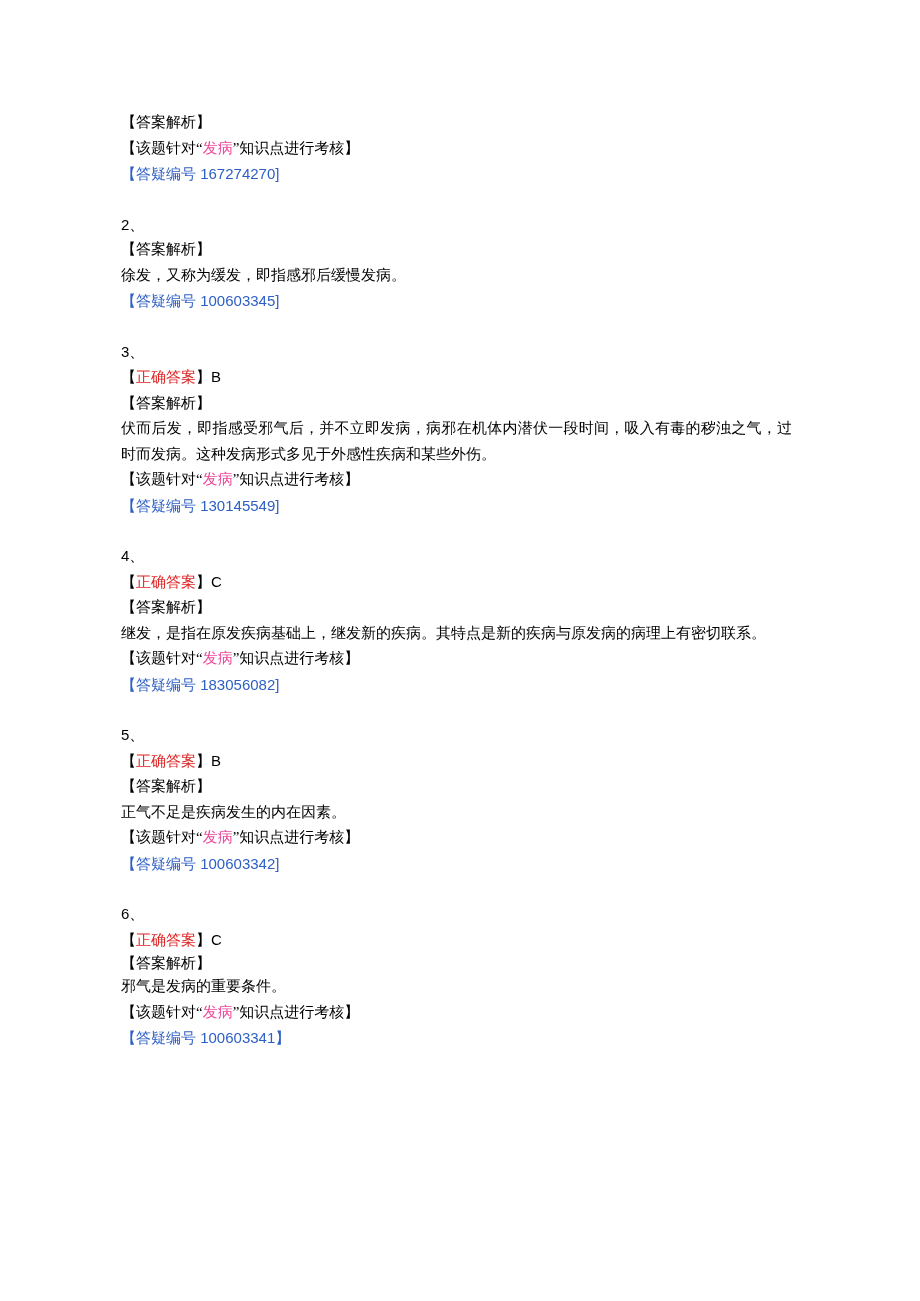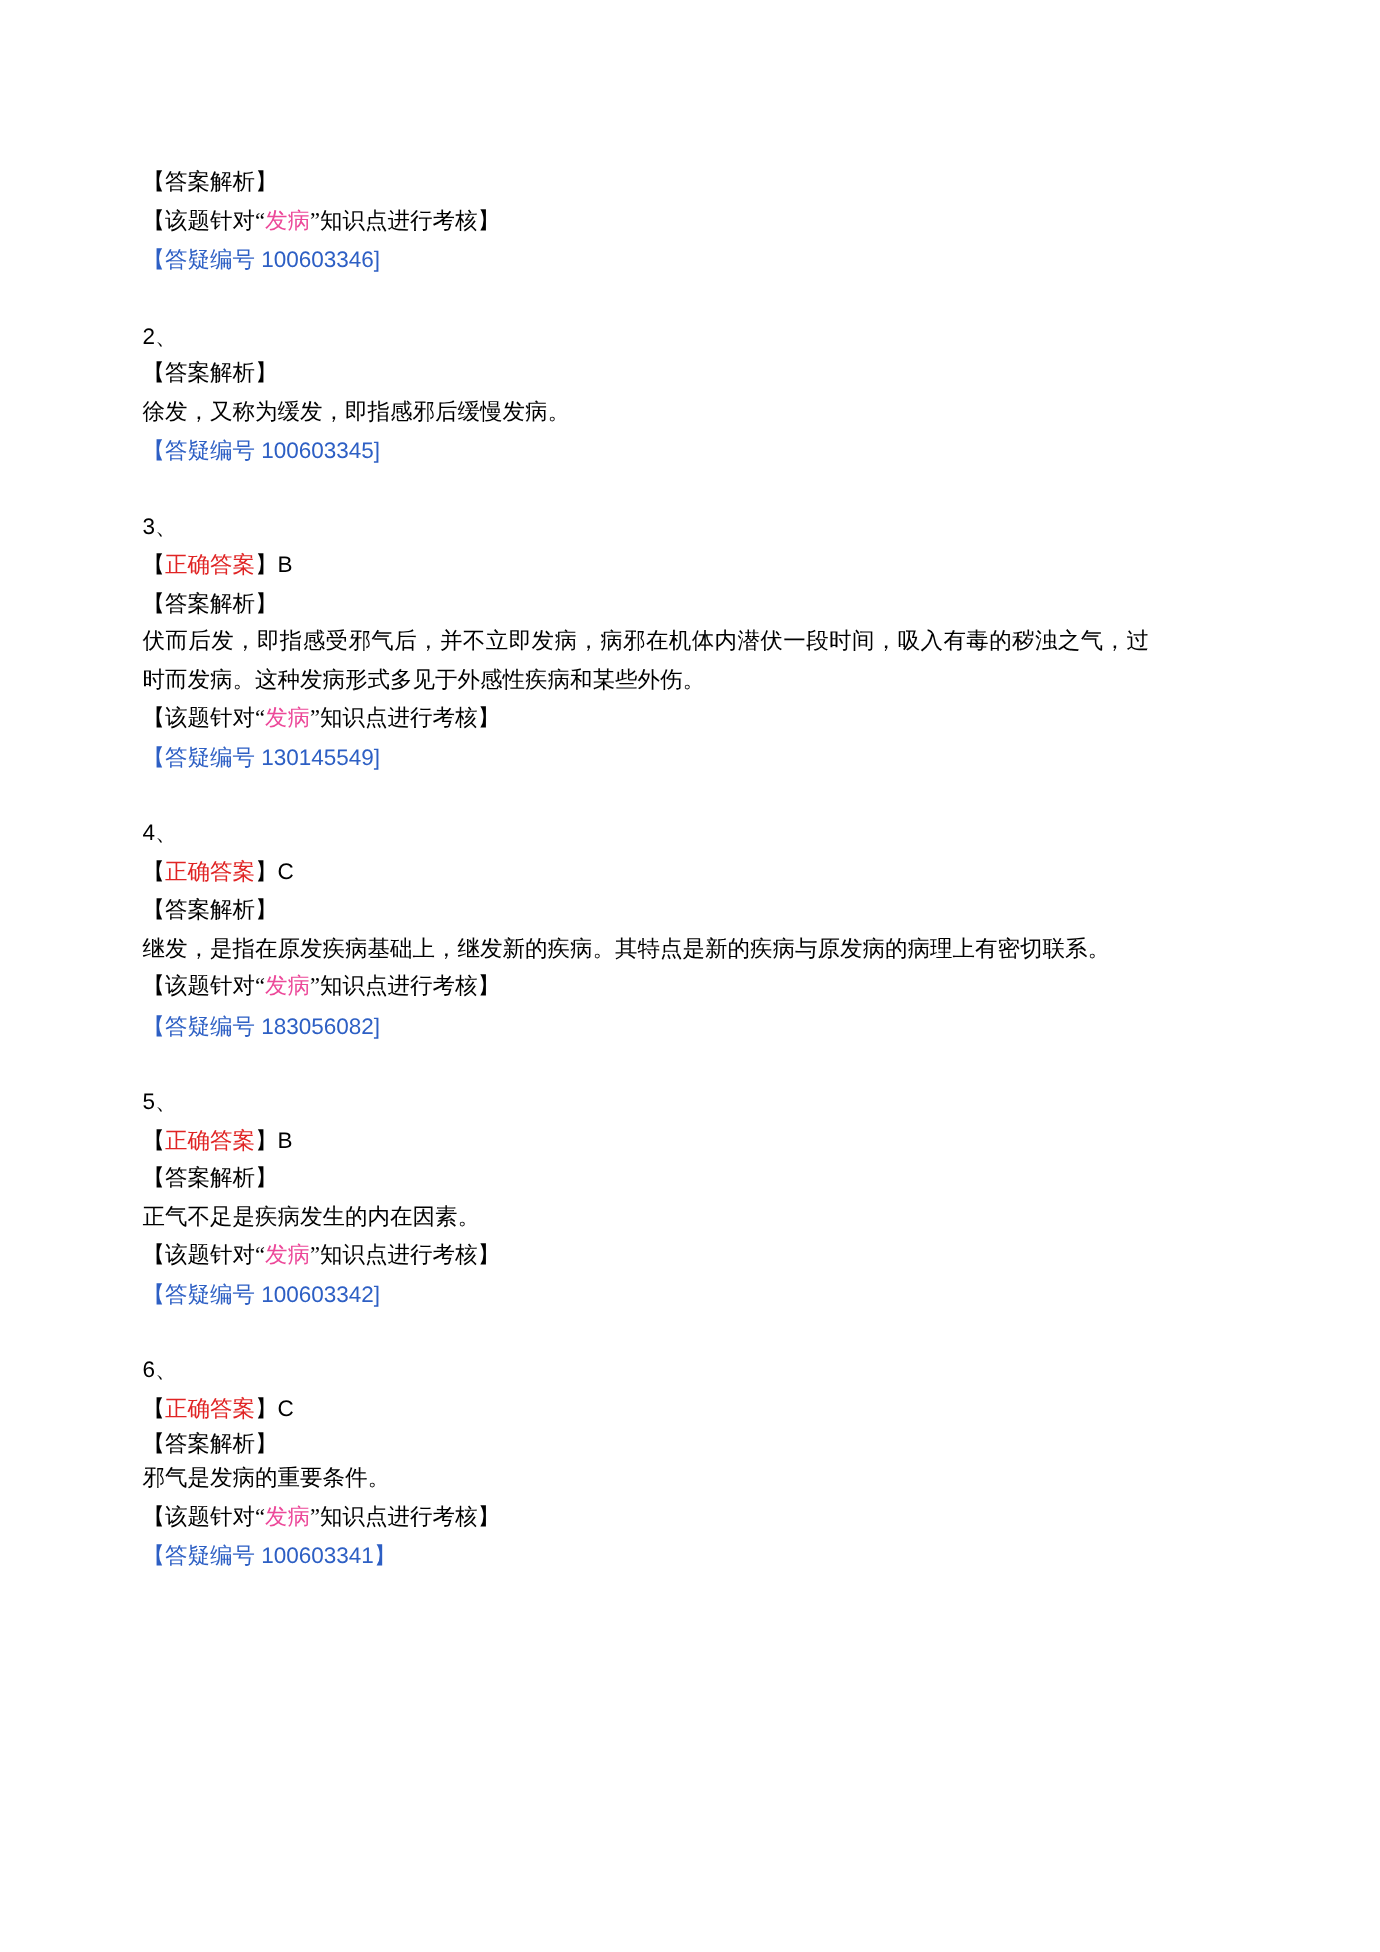--- a/index.html
+++ b/index.html
@@ -10,20 +10,21 @@
     font-size: 15px;
     line-height: 1.7;
     color: #000;
   }
   .page {
     width: 826px;
     min-height: 1301px;
     box-sizing: border-box;
     padding: 110px 60px 60px 95px;
     background: #ffffff;
+    margin-left: 26px;
   }
   .block {
     margin-bottom: 24px;
   }
   .block p {
     margin: 0;
     text-align: justify;
   }
   .num {
     font-family: Arial, "Helvetica Neue", sans-serif;
@@ -52,21 +53,21 @@
 <body>
 
 <div class="page">
 
   <div class="block tight">
     <p>【答案解析】</p>
     <p>
       <span>【该题针对“</span><span class="topic">发病</span><span>”知识点进行考核】</span>
     </p>
     <p class="query">
-      <span>【</span><span>答疑编号</span><span class="arial"> 100603346]</span>
+      <span>【</span><span>答疑编号</span><span class="arial"> 167274270]</span>
     </p>
   </div>
 
   <div class="block tight">
     <p class="num">2、</p>
     <p>【答案解析】</p>
     <p>徐发，又称为缓发，即指感邪后缓慢发病。</p>
     <p class="query">
       <span>【</span><span>答疑编号</span><span class="arial"> 100603345]</span>
     </p>

